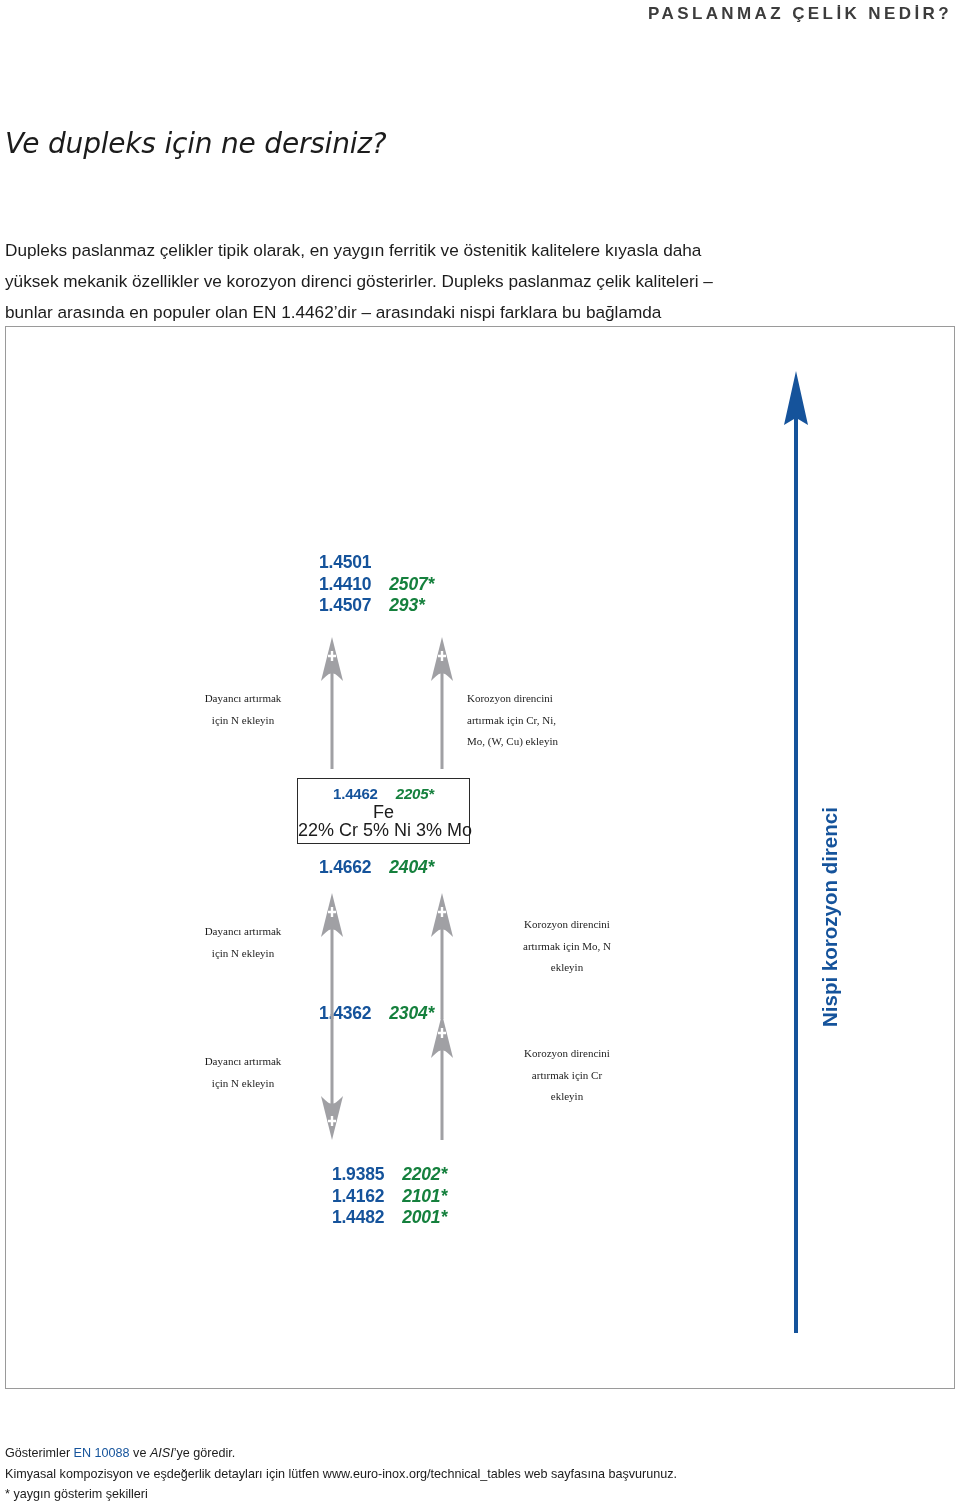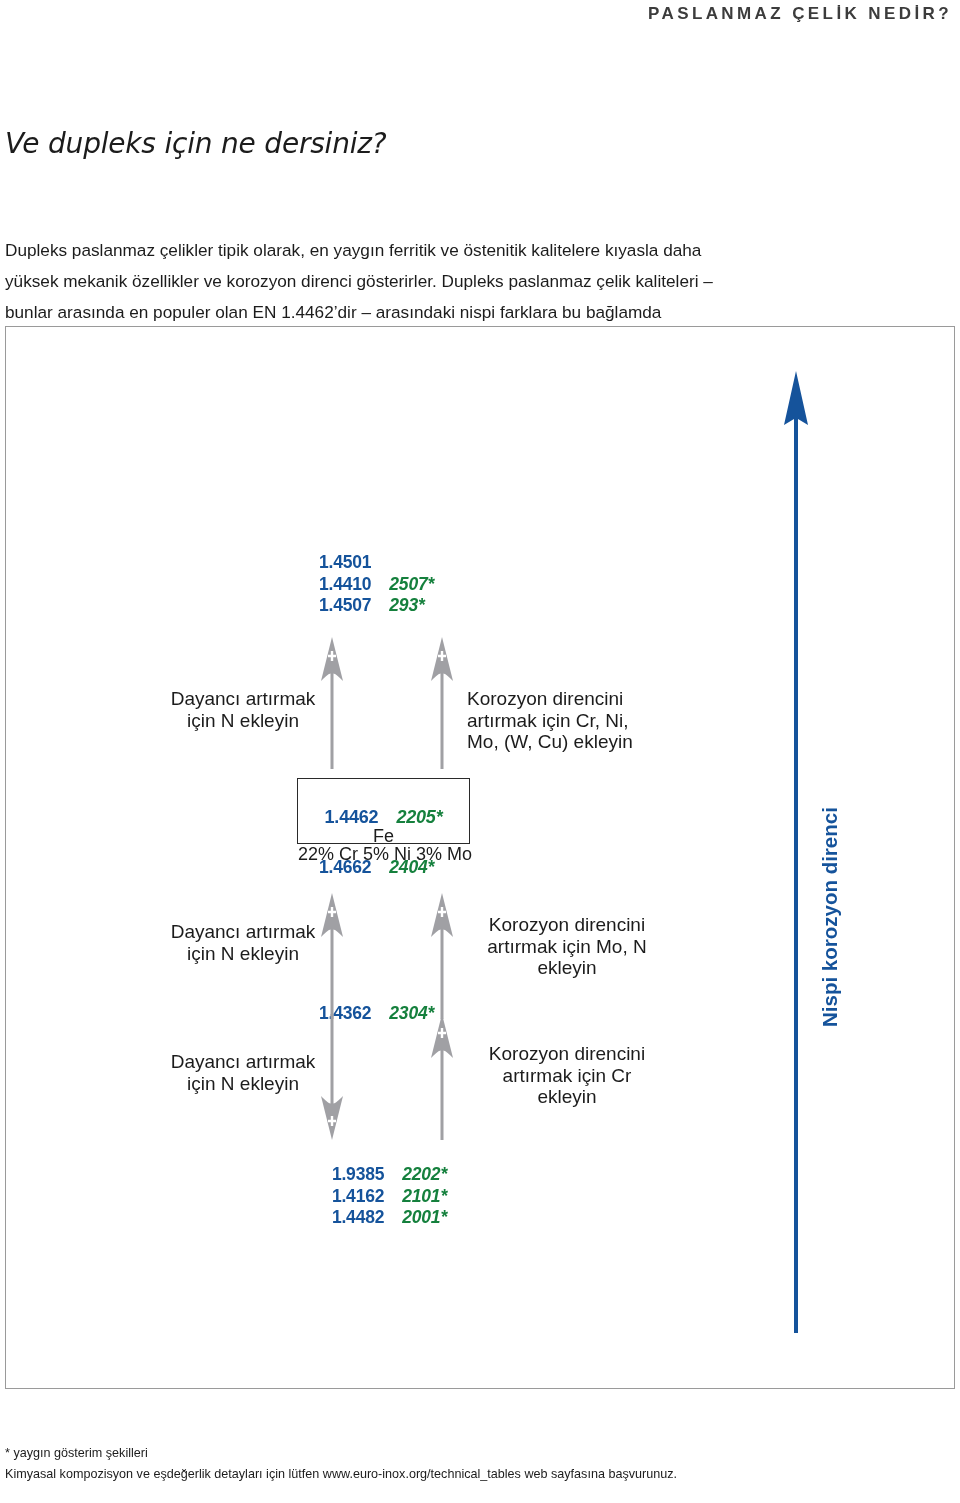--- a/index.html
+++ b/index.html
@@ -120,42 +120,41 @@
     top: 777px;
     width: 173px;
     height: 66px;
     border: 1.4px solid #2a2a2a;
     box-sizing: border-box;
     text-align: center;
     font-family: "Liberation Sans", sans-serif;
     padding-top: 4px;
   }
   .grade-box .line1 {
-    font-size: 18px;
+    font-size: 15px;
     line-height: 21px;
     white-space: nowrap;
-    margin-top: 24px;
   }
   .grade-box .line2 {
     font-size: 18px;
     line-height: 17px;
     color: #1c1c1c;
   }
   .grade-box .line3 {
     font-size: 18px;
     line-height: 19px;
     color: #1c1c1c;
     white-space: nowrap;
   }
 
   
   .annot {
     position: absolute;
-    font-family: Liberation Sans, sans-serif;
-    font-size: 19px;
+    font-family: Liberation Serif, serif;
+    font-size: 11px;
     line-height: 21.5px;
     color: #1c1c1c;
     text-align: center;
     white-space: pre-line;
   }
 
   
   .gray-arrow {
     position: absolute;
   }
@@ -291,15 +290,16 @@
       <span class="en-code">1.4162</span><span class="aisi-code">2101*</span>
     </span>
     <span class="grade-row">
       <span class="en-code">1.4482</span><span class="aisi-code">2001*</span>
     </span>
   </div>
 
 </div>
 
 <div class="footer">
+  <span class="line"><span>Gösterimler </span><span class="hl">EN 10088</span><span> ve </span><span class="ital">AISI</span><span>’ye göredir.</span></span>
+  <span class="line">Kimyasal kompozisyon ve eşdeğerlik detayları için lütfen www.euro-inox.org/technical_tables web sayfasına başvurunuz.</span>
   <span class="line">* yaygın gösterim şekilleri</span>
-  <span class="line">Kimyasal kompozisyon ve eşdeğerlik detayları için lütfen www.euro-inox.org/technical_tables web sayfasına başvurunuz.</span>
 </div>
 
 </body></html>

